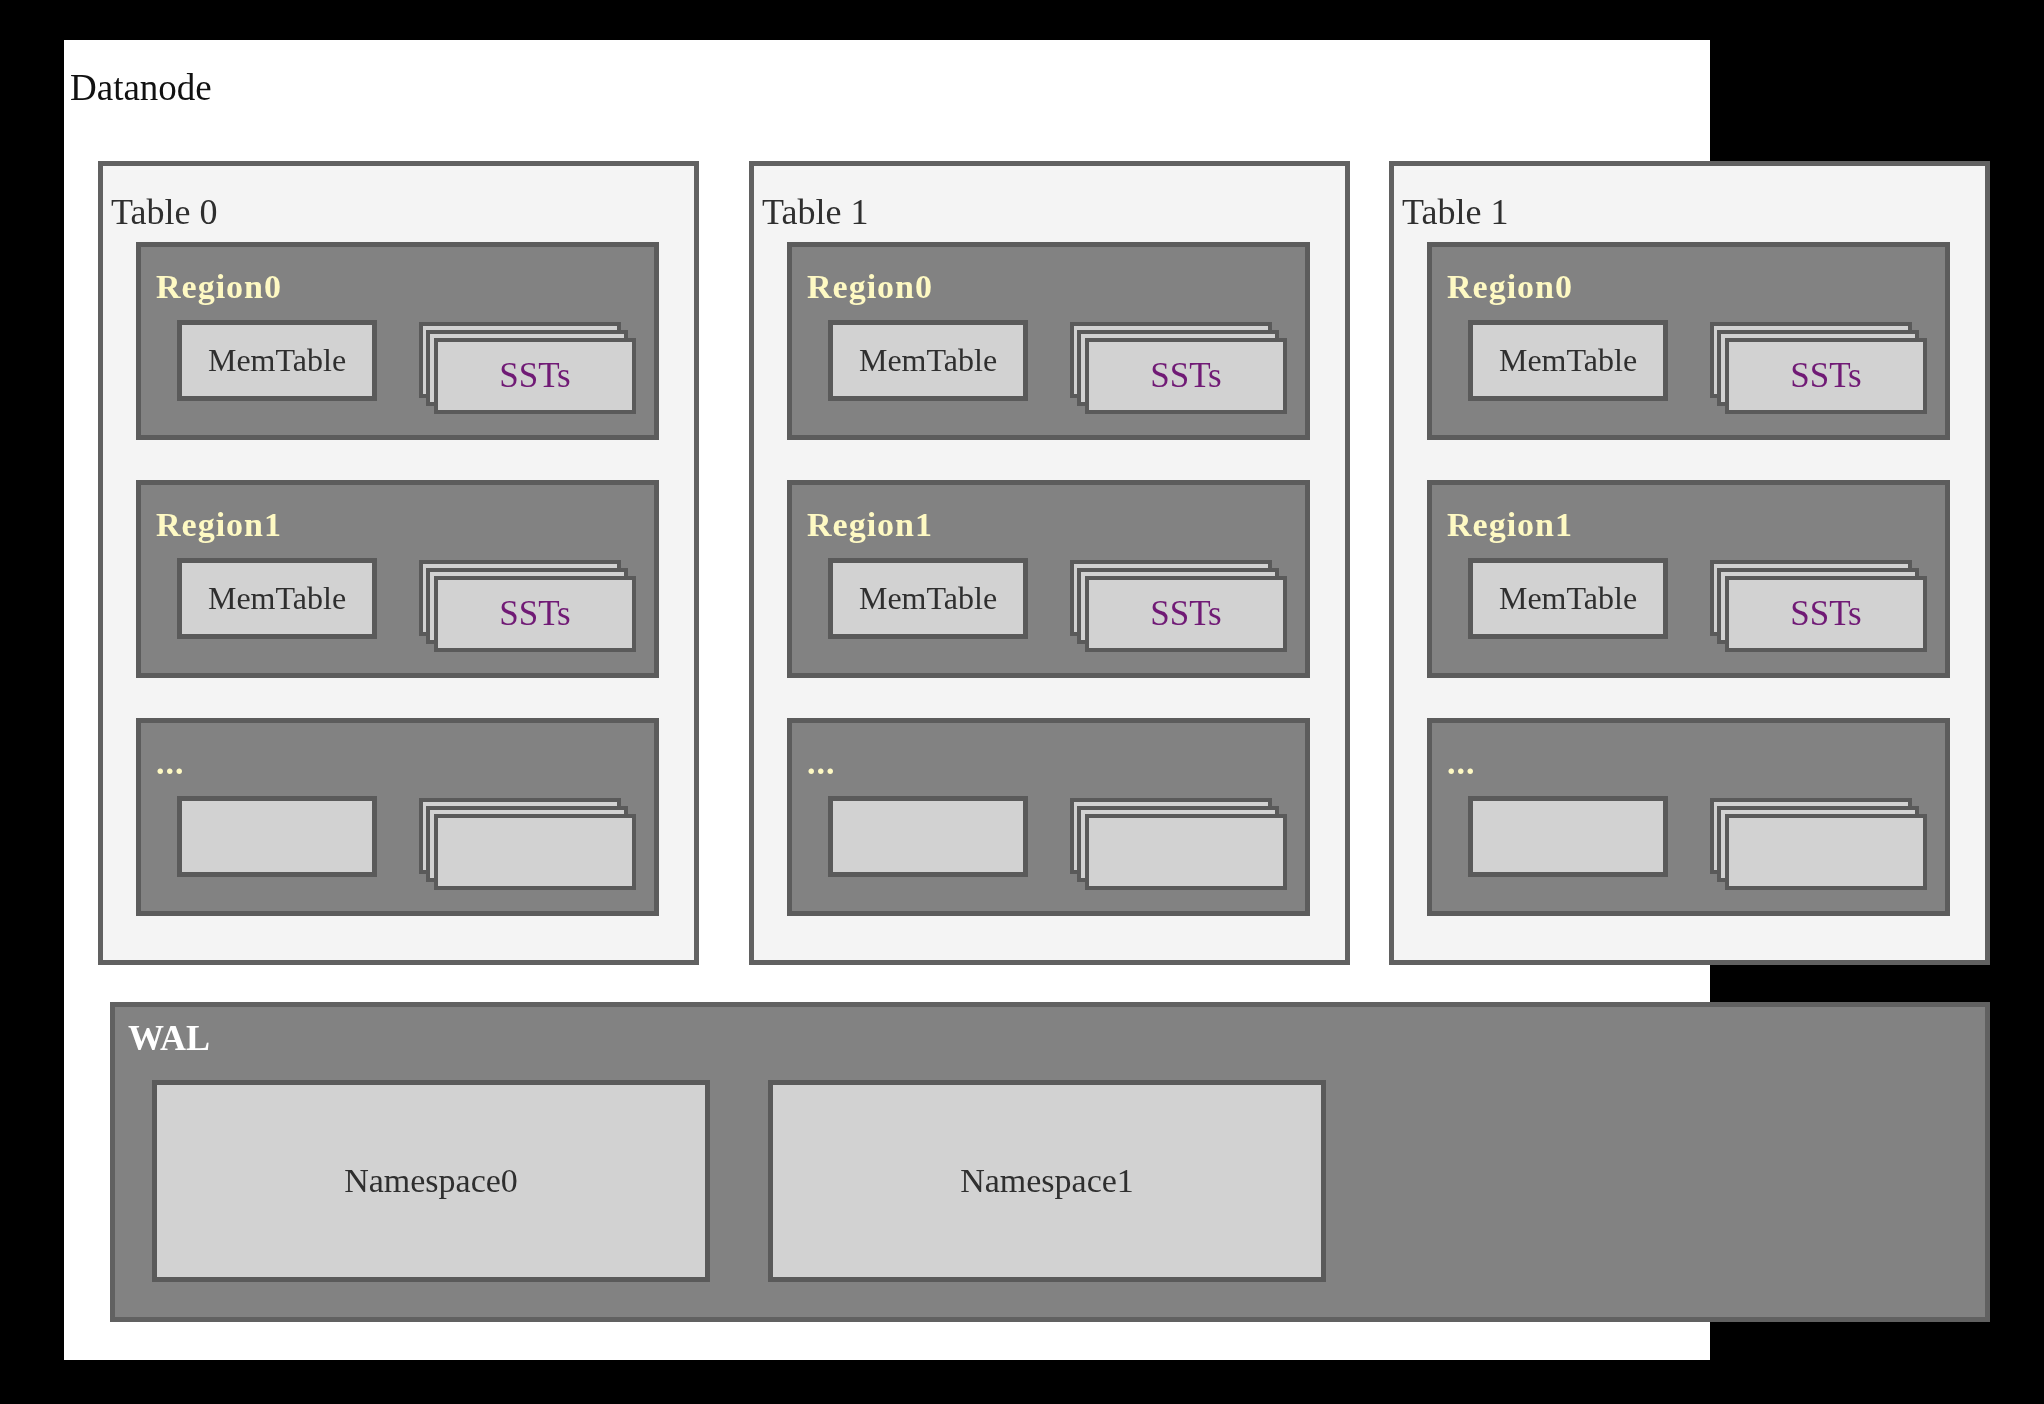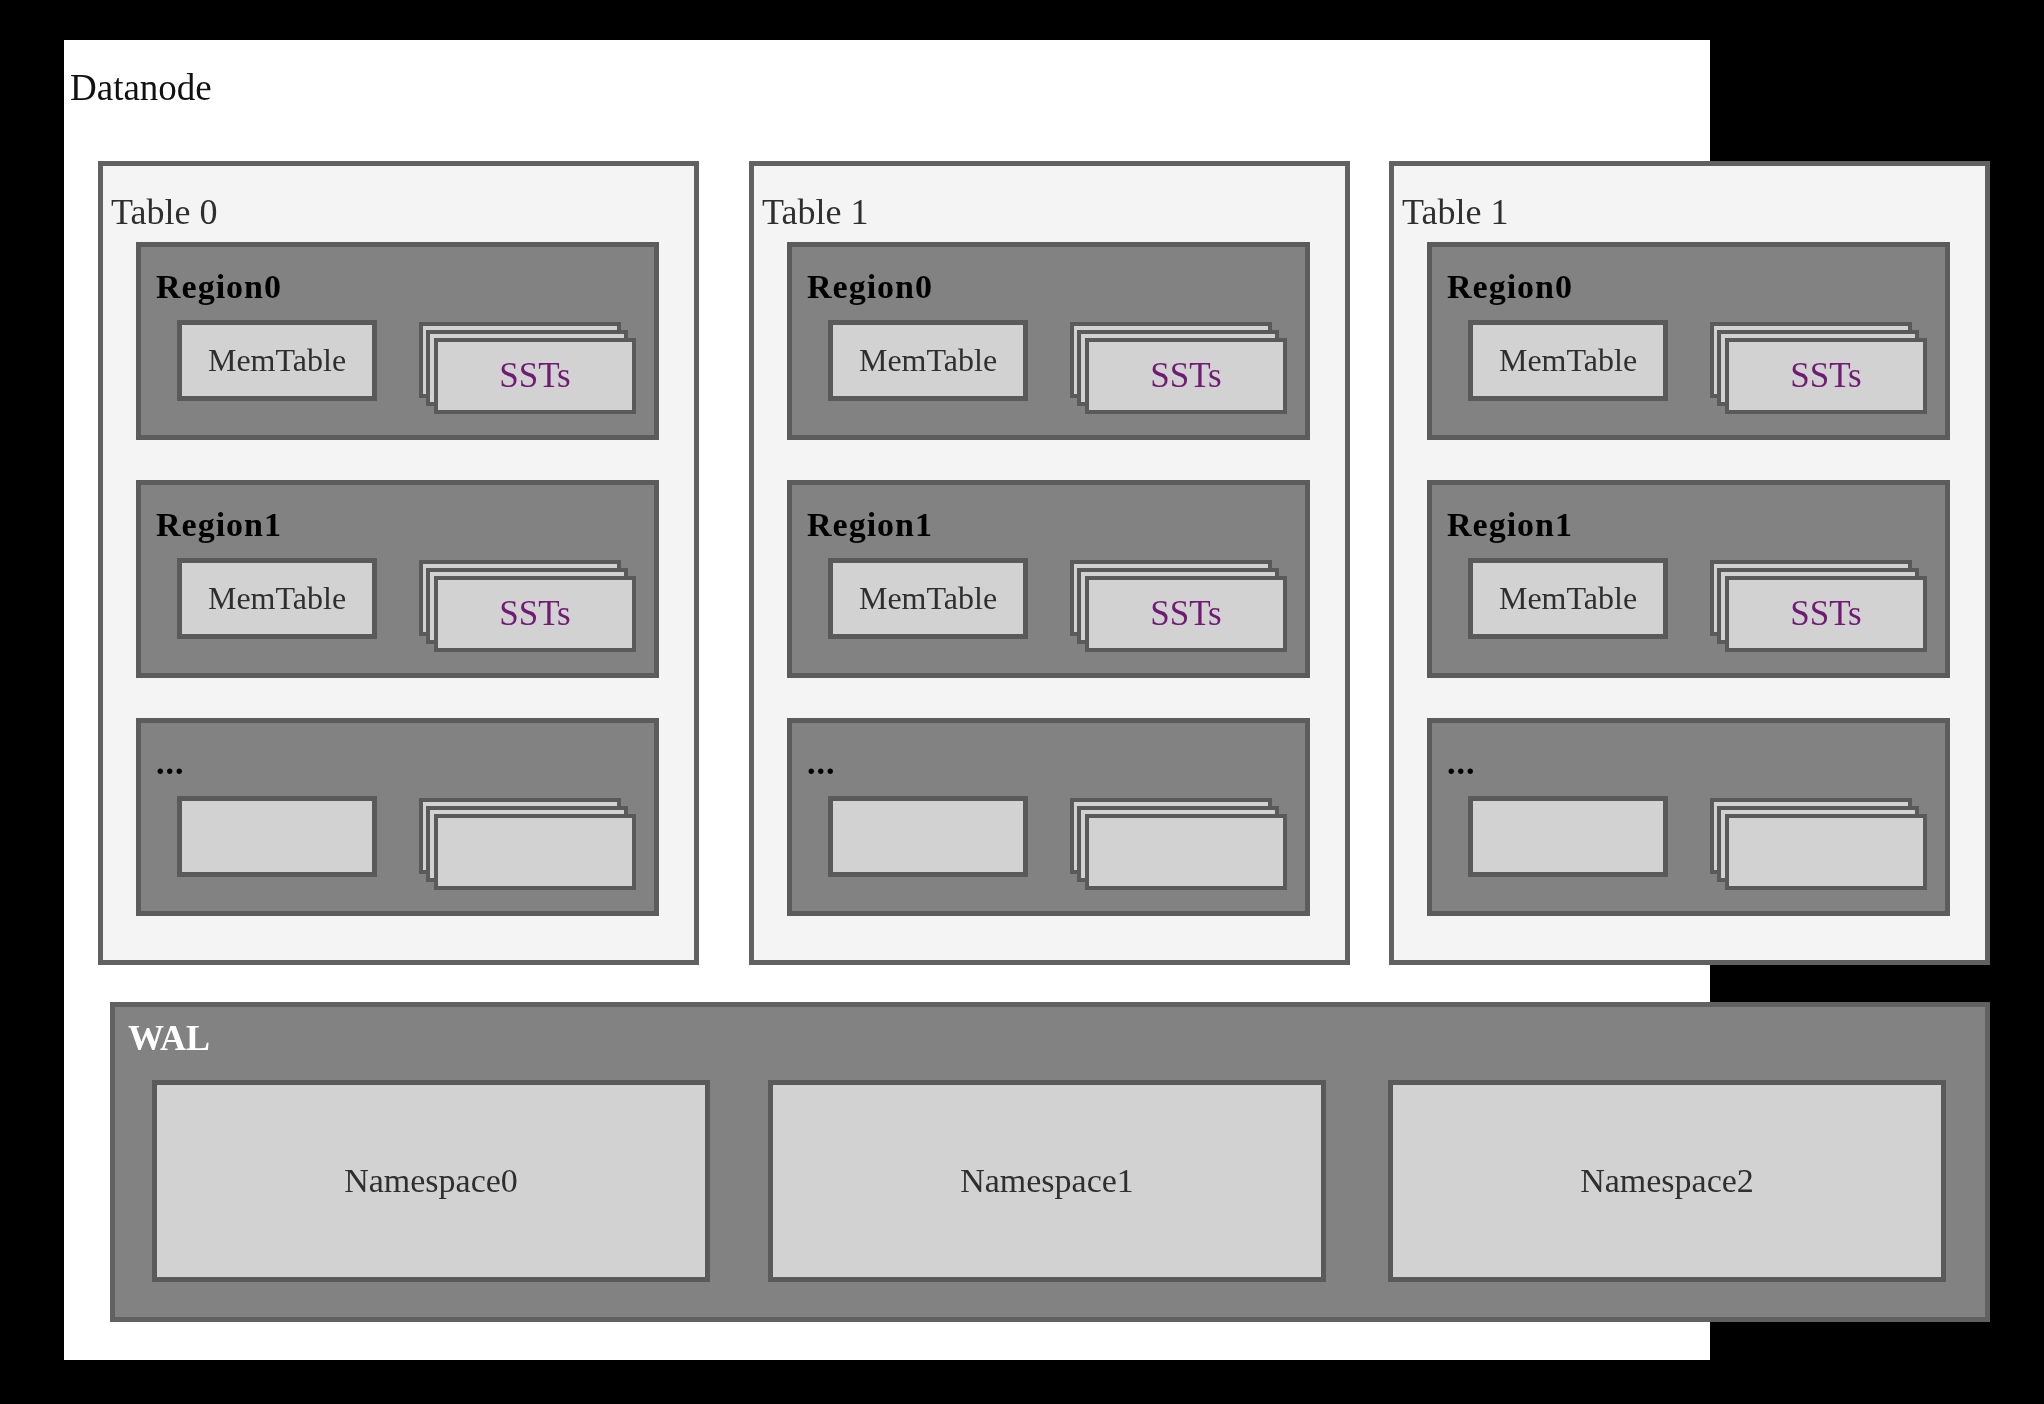--- a/index.html
+++ b/index.html
@@ -54,21 +54,21 @@
   }
   .region-box.r0 { top: 76px; }
   .region-box.r1 { top: 314px; }
   .region-box.r2 { top: 552px; }
   .region-label {
     position: absolute;
     left: 15px; top: 23px;
     font-size: 34px;
     line-height: 1;
     font-weight: bold;
-    color: #000000;
+    color: #fef9c3;
     letter-spacing: 1px;
     white-space: nowrap;
   }
   .mem-box {
     position: absolute;
     left: 36px; top: 73px;
     width: 200px; height: 81px;
     background: #d2d2d2;
     border: 5px solid #5a5a5a;
     box-sizing: border-box;
@@ -225,16 +225,15 @@
         <div class="sst-layer mid"></div>
         <div class="sst-layer front"></div>
       </div>
     </div>
   </div>
 
   <div class="wal-box">
     <div class="wal-label">WAL</div>
     <div class="ns-box n0">Namespace0</div>
     <div class="ns-box n1">Namespace1</div>
-    <div class="ns-box n2">Namespace2</div>
   </div>
 
 </div>
 
 </body></html>

